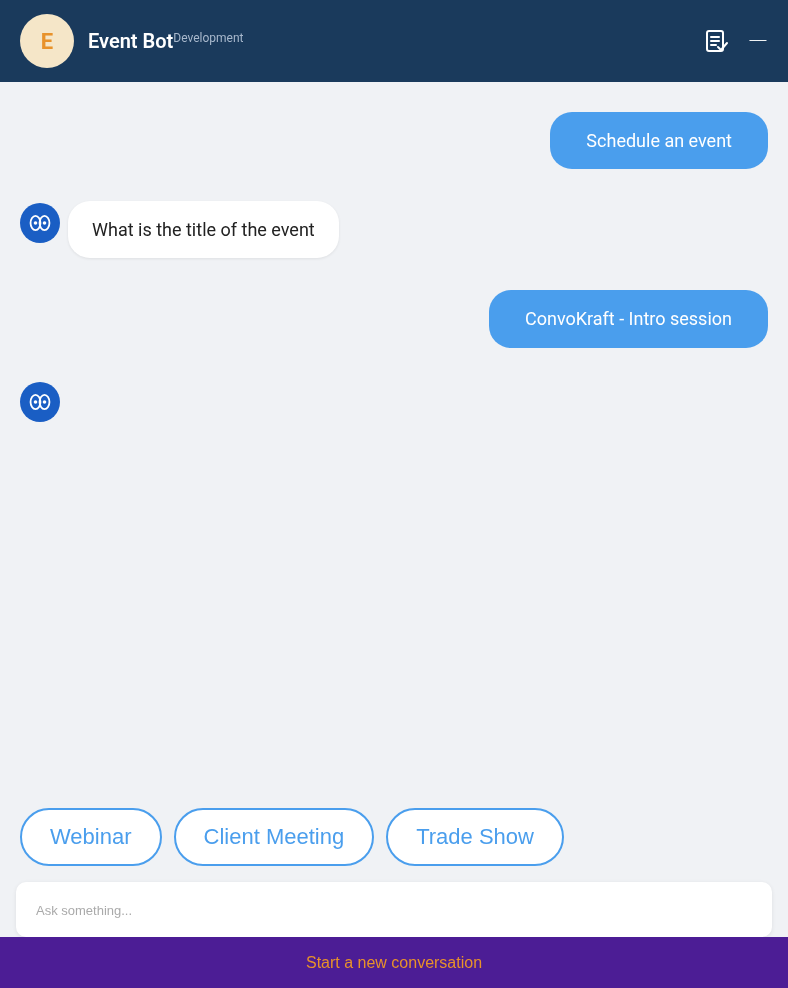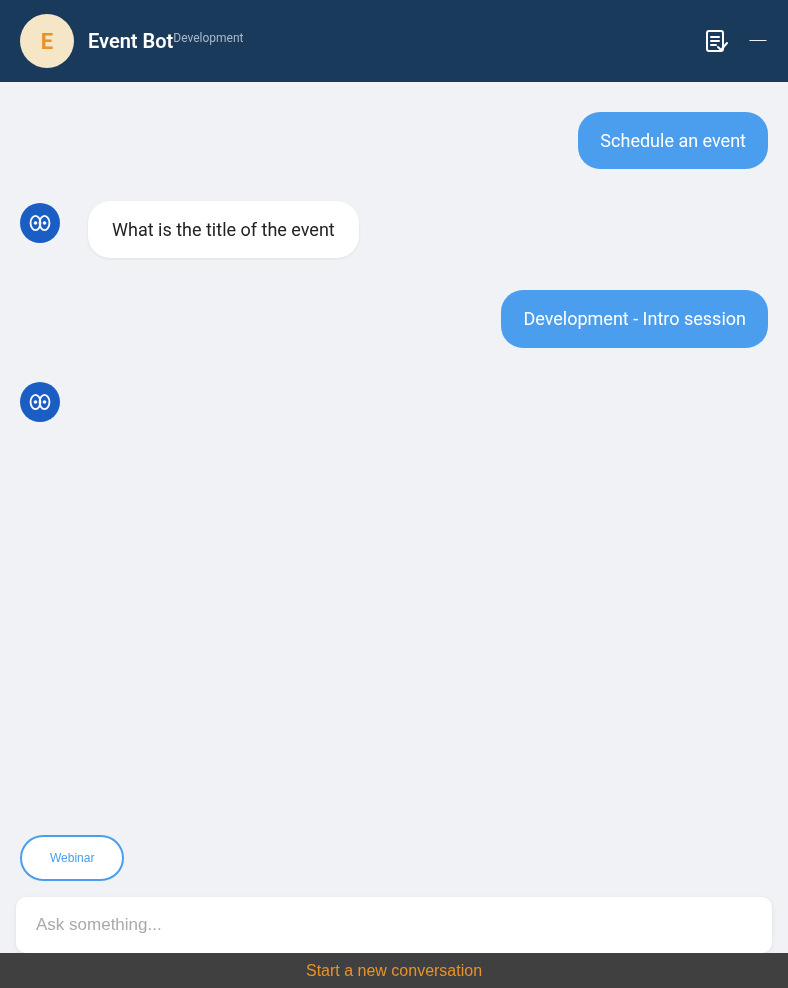--- a/index.html
+++ b/index.html
@@ -94,31 +94,31 @@
     .user-message {
       display: flex;
       justify-content: flex-end;
       margin-bottom: 32px;
     }
 
     .user-bubble {
       background: #4a9eed;
       color: white;
       border-radius: 22px;
-      padding: 16px 22px;
+      padding: 16px 36px;
       font-size: 18px;
       max-width: 340px;
       line-height: 1.4;
     }
 
     
     .bot-message {
       display: flex;
       align-items: flex-start;
-      gap: 28px;
+      gap: 8px;
       margin-bottom: 32px;
     }
 
     .bot-avatar {
       width: 40px;
       height: 40px;
       background: #1a5ec4;
       border-radius: 50%;
       display: flex;
       align-items: center;
@@ -150,21 +150,21 @@
       gap: 12px;
       margin-bottom: 0;
     }
 
     .option-btn {
       border: 2px solid #4a9eed;
       background: white;
       color: #4a9eed;
       border-radius: 30px;
       padding: 14px 28px;
-      font-size: 12px;
+      font-size: 22px;
       cursor: pointer;
       font-weight: 400;
       transition: background 0.15s, color 0.15s;
       white-space: nowrap;
     }
 
     
     .input-area {
       padding: 0 16px 0 16px;
       background: #f0f2f5;
@@ -174,34 +174,34 @@
       background: white;
       border-radius: 10px;
       padding: 18px 20px;
       box-shadow: 0 1px 4px rgba(0,0,0,0.08);
     }
 
     .chat-input {
       width: 100%;
       border: none;
       outline: none;
-      font-size: 17px;
+      font-size: 13px;
       color: #555;
       background: transparent;
     }
 
     .chat-input::placeholder {
       color: #aaa;
     }
 
     
     .new-conversation {
       text-align: center;
-      padding: 8px;
-      background: #404040;
+      padding: 16px;
+      background: #4c1d95;
     }
 
     .new-conversation-link {
       color: #e8922a;
       font-size: 16px;
       cursor: pointer;
       font-weight: 500;
       text-decoration: none;
       background: none;
       border: none;
@@ -257,40 +257,42 @@
         <circle cx="17" cy="10" r="2" fill="white"></circle>
       </svg>
     </div>
     <div class="bot-bubble">
       <span>What is the title of the event</span>
     </div>
   </div>
 
   <div class="user-message">
     <div class="user-bubble">
-      <span>Development - Intro session</span>
+      <span>ConvoKraft - Intro session</span>
     </div>
   </div>
 
   <div class="bot-message">
     <div class="bot-avatar">
       <svg class="bot-icon-svg" viewBox="0 0 24 20" fill="none" xmlns="http://www.w3.org/2000/svg">
         <ellipse cx="7" cy="10" rx="5.5" ry="8" stroke="white" stroke-width="2" fill="none"></ellipse>
         <ellipse cx="17" cy="10" rx="5.5" ry="8" stroke="white" stroke-width="2" fill="none"></ellipse>
         <circle cx="7" cy="10" r="2" fill="white"></circle>
         <circle cx="17" cy="10" r="2" fill="white"></circle>
       </svg>
     </div>
   </div>
 
 </div>
 
 <div class="options-area">
   <div class="options-grid">
     <button class="option-btn">Webinar</button>
+    <button class="option-btn">Client Meeting</button>
+    <button class="option-btn">Trade Show</button>
   </div>
 </div>
 
 <div class="input-area">
   <div class="input-wrapper">
     <input class="chat-input" type="text" placeholder="Ask something..." style="">
   </div>
 </div>
 
 <div class="new-conversation">

